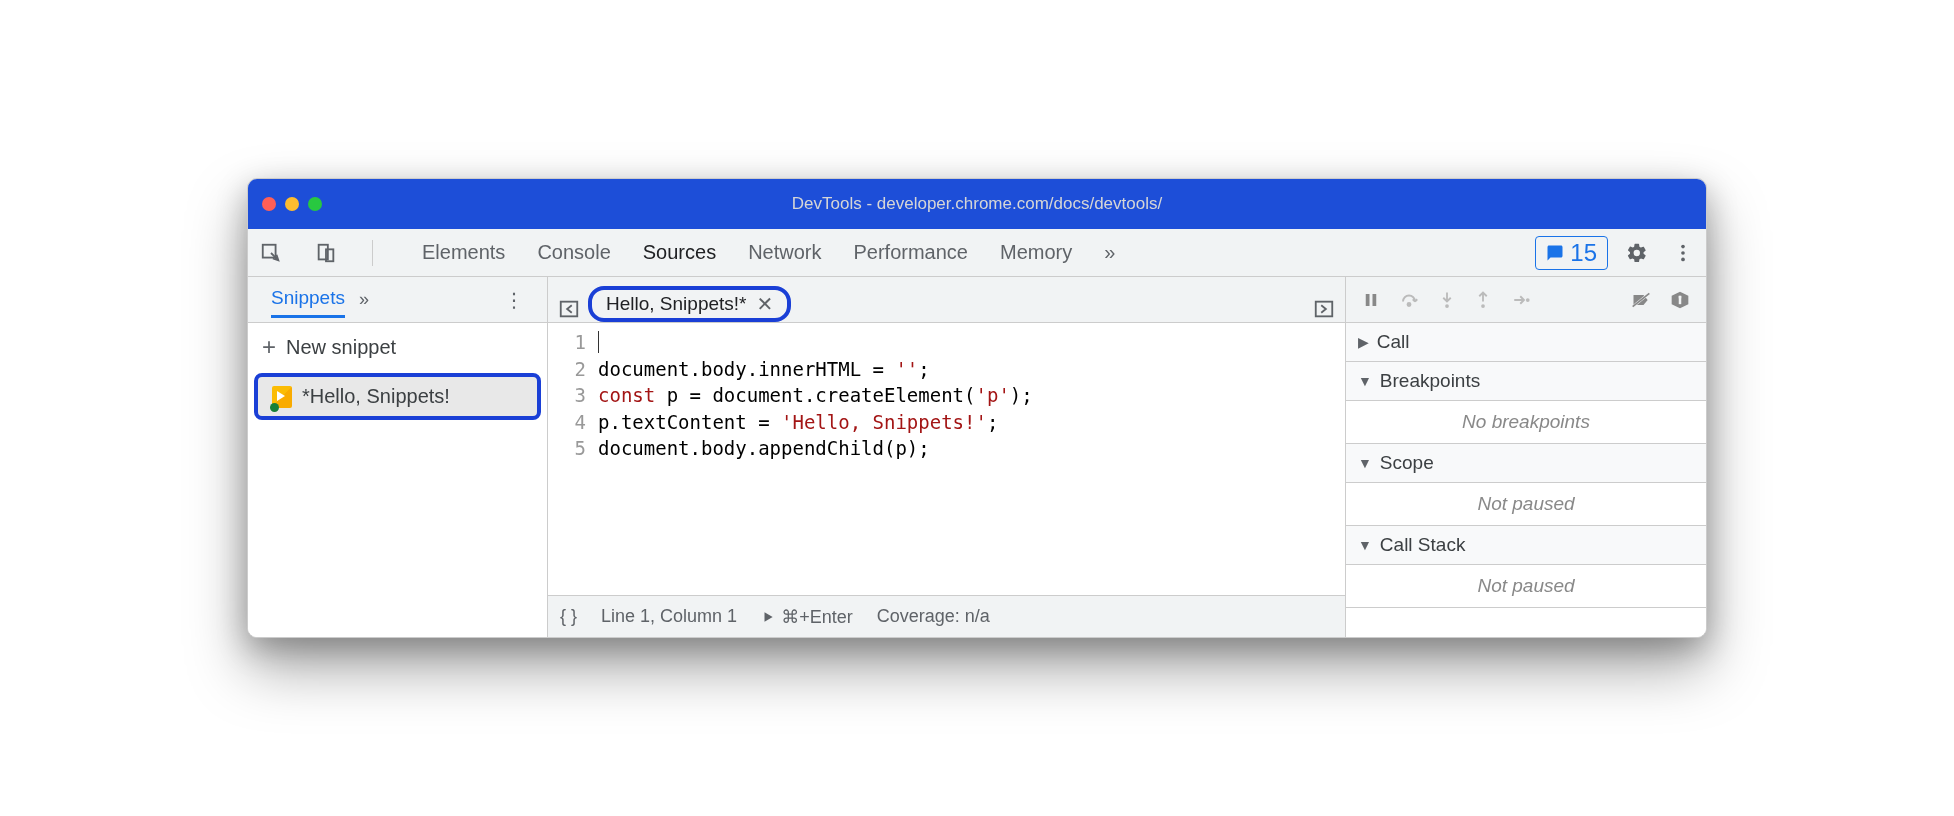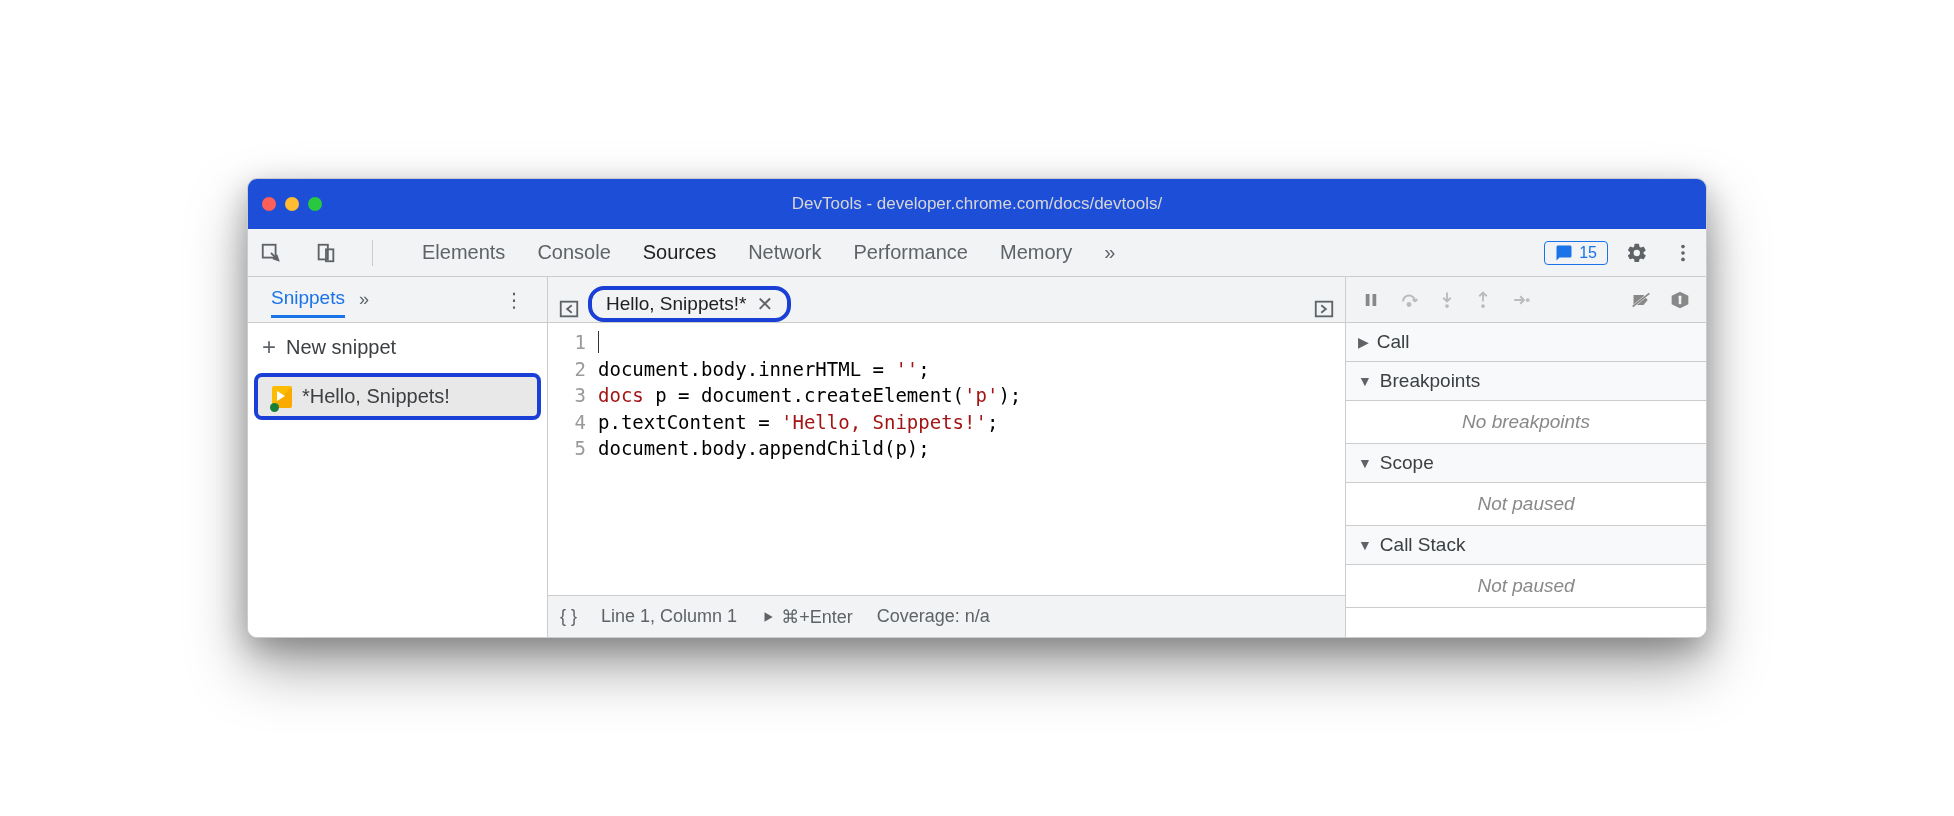--- a/index.html
+++ b/index.html
@@ -55,21 +55,21 @@
     color: #5f6368; cursor: pointer;
   }
   .toolbar .divider { width:1px; height:26px; background:#ccc; margin:0 8px;}
   .tabs { display: flex; gap: 28px; margin-left: 18px; font-size: 20px; color:#5f6368;}
   .tabs .tab { cursor: pointer; padding: 6px 2px; }
   .tabs .tab.active { color: #202124; font-weight: 500; }
   .toolbar-right { margin-left: auto; display:flex; align-items:center; gap:12px;}
   .issues-badge {
     display:flex; align-items:center; gap:6px;
     border:1px solid #1a73e8; border-radius:4px;
-    padding:2px 10px; color:#1a73e8; font-size:16px;
+    padding:2px 10px; color:#1a73e8; font-size:24px;
   }
 
   
   .body {
     display: grid;
     grid-template-columns: 300px 1fr 360px;
     height: 360px;
   }
 
   
@@ -272,21 +272,21 @@
               <path d="M9 8 L14 12 L9 16"></path>
             </svg>
         </div>
       </div>
       <div class="code" id="code-area">
           <div class="ln">1</div>
           <div class="cln"><span class="cursor"></span></div>
           <div class="ln">2</div>
           <div class="cln">document.body.innerHTML = <span class="str">''</span>;</div>
           <div class="ln">3</div>
-          <div class="cln"><span class="kw">docs</span> p = document.createElement(<span class="str">'p'</span>);</div>
+          <div class="cln"><span class="kw">const</span> p = document.createElement(<span class="str">'p'</span>);</div>
           <div class="ln">4</div>
           <div class="cln">p.textContent = <span class="str">'Hello, Snippets!'</span>;</div>
           <div class="ln">5</div>
           <div class="cln">document.body.appendChild(p);</div>
         </div>
       <div class="center-foot">
         <span class="pf">{ }</span>
         <span>Line 1, Column 1</span>
         <span class="pf">
           <svg width="14" height="14" viewBox="0 0 24 24" fill="#5f6368">

